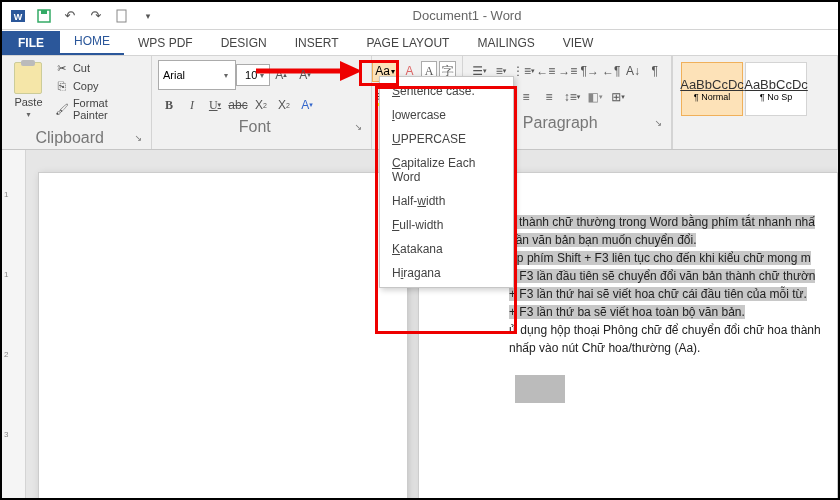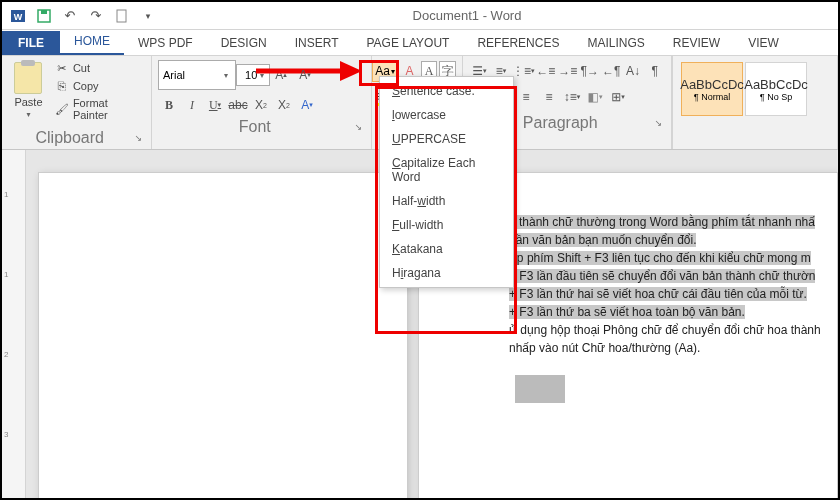--- a/index.html
+++ b/index.html
@@ -48,21 +48,21 @@
 .change-case-btn { width: 32px; height: 22px; border: 1px solid #f0b05a; background: #fde2b8; display: flex; align-items: center; justify-content: center; font-size: 12px; cursor: pointer; }
 .change-case-btn .dd { font-size: 8px; margin-left: 1px; }
 
 
 .para-top, .para-bot { display: flex; gap: 1px; align-items: center; margin-bottom: 4px; }
 
 
 .styles { display: flex; gap: 2px; padding: 2px; }
 .style-box { width: 62px; height: 54px; border: 1px solid #d4d4d4; background: #fff; display: flex; flex-direction: column; align-items: center; justify-content: center; cursor: pointer; font-size: 9px; }
 .style-box.sel { border: 1px solid #f0b05a; background: #fde2b8; }
-.style-preview { font-size: 13px; color: #333; }
+.style-preview { font-size: 13px; color: #333; text-decoration: underline; }
 
 
 .dropdown { position: absolute; left: 377px; top: 20px; width: 135px; background: #fff; border: 1px solid #c6c6c6; box-shadow: 2px 2px 6px rgba(0,0,0,0.2); z-index: 100; padding: 2px 0; }
 .dd-item { padding: 5px 12px; font-size: 12px; color: #444; cursor: pointer; }
 .dd-item .ul { text-decoration: underline; }
 
 
 .red-box { position: absolute; border: 3px solid #e00; pointer-events: none; z-index: 200; }
 .red-arrow { position: absolute; z-index: 200; pointer-events: none; }
 
@@ -110,23 +110,21 @@
   <div class="win-title">Document1 - Word</div>
 </div>
 
 <div class="ribbon-tabs">
   <div class="tab-file">FILE</div>
   <div class="tab active">HOME</div>
   <div class="tab">WPS PDF</div>
   <div class="tab">DESIGN</div>
   <div class="tab">INSERT</div>
   <div class="tab">PAGE LAYOUT</div>
-  <div class="tab">REFERENCES</div>
   <div class="tab">MAILINGS</div>
-  <div class="tab">REVIEW</div>
   <div class="tab">VIEW</div>
 </div>
 
 <div class="ribbon">
 
   <div class="group" style="width:150px">
     <div class="group-body">
       <div class="paste-btn">
         <div class="paste-icon"></div>
         <span class="paste-lbl">Paste</span>

